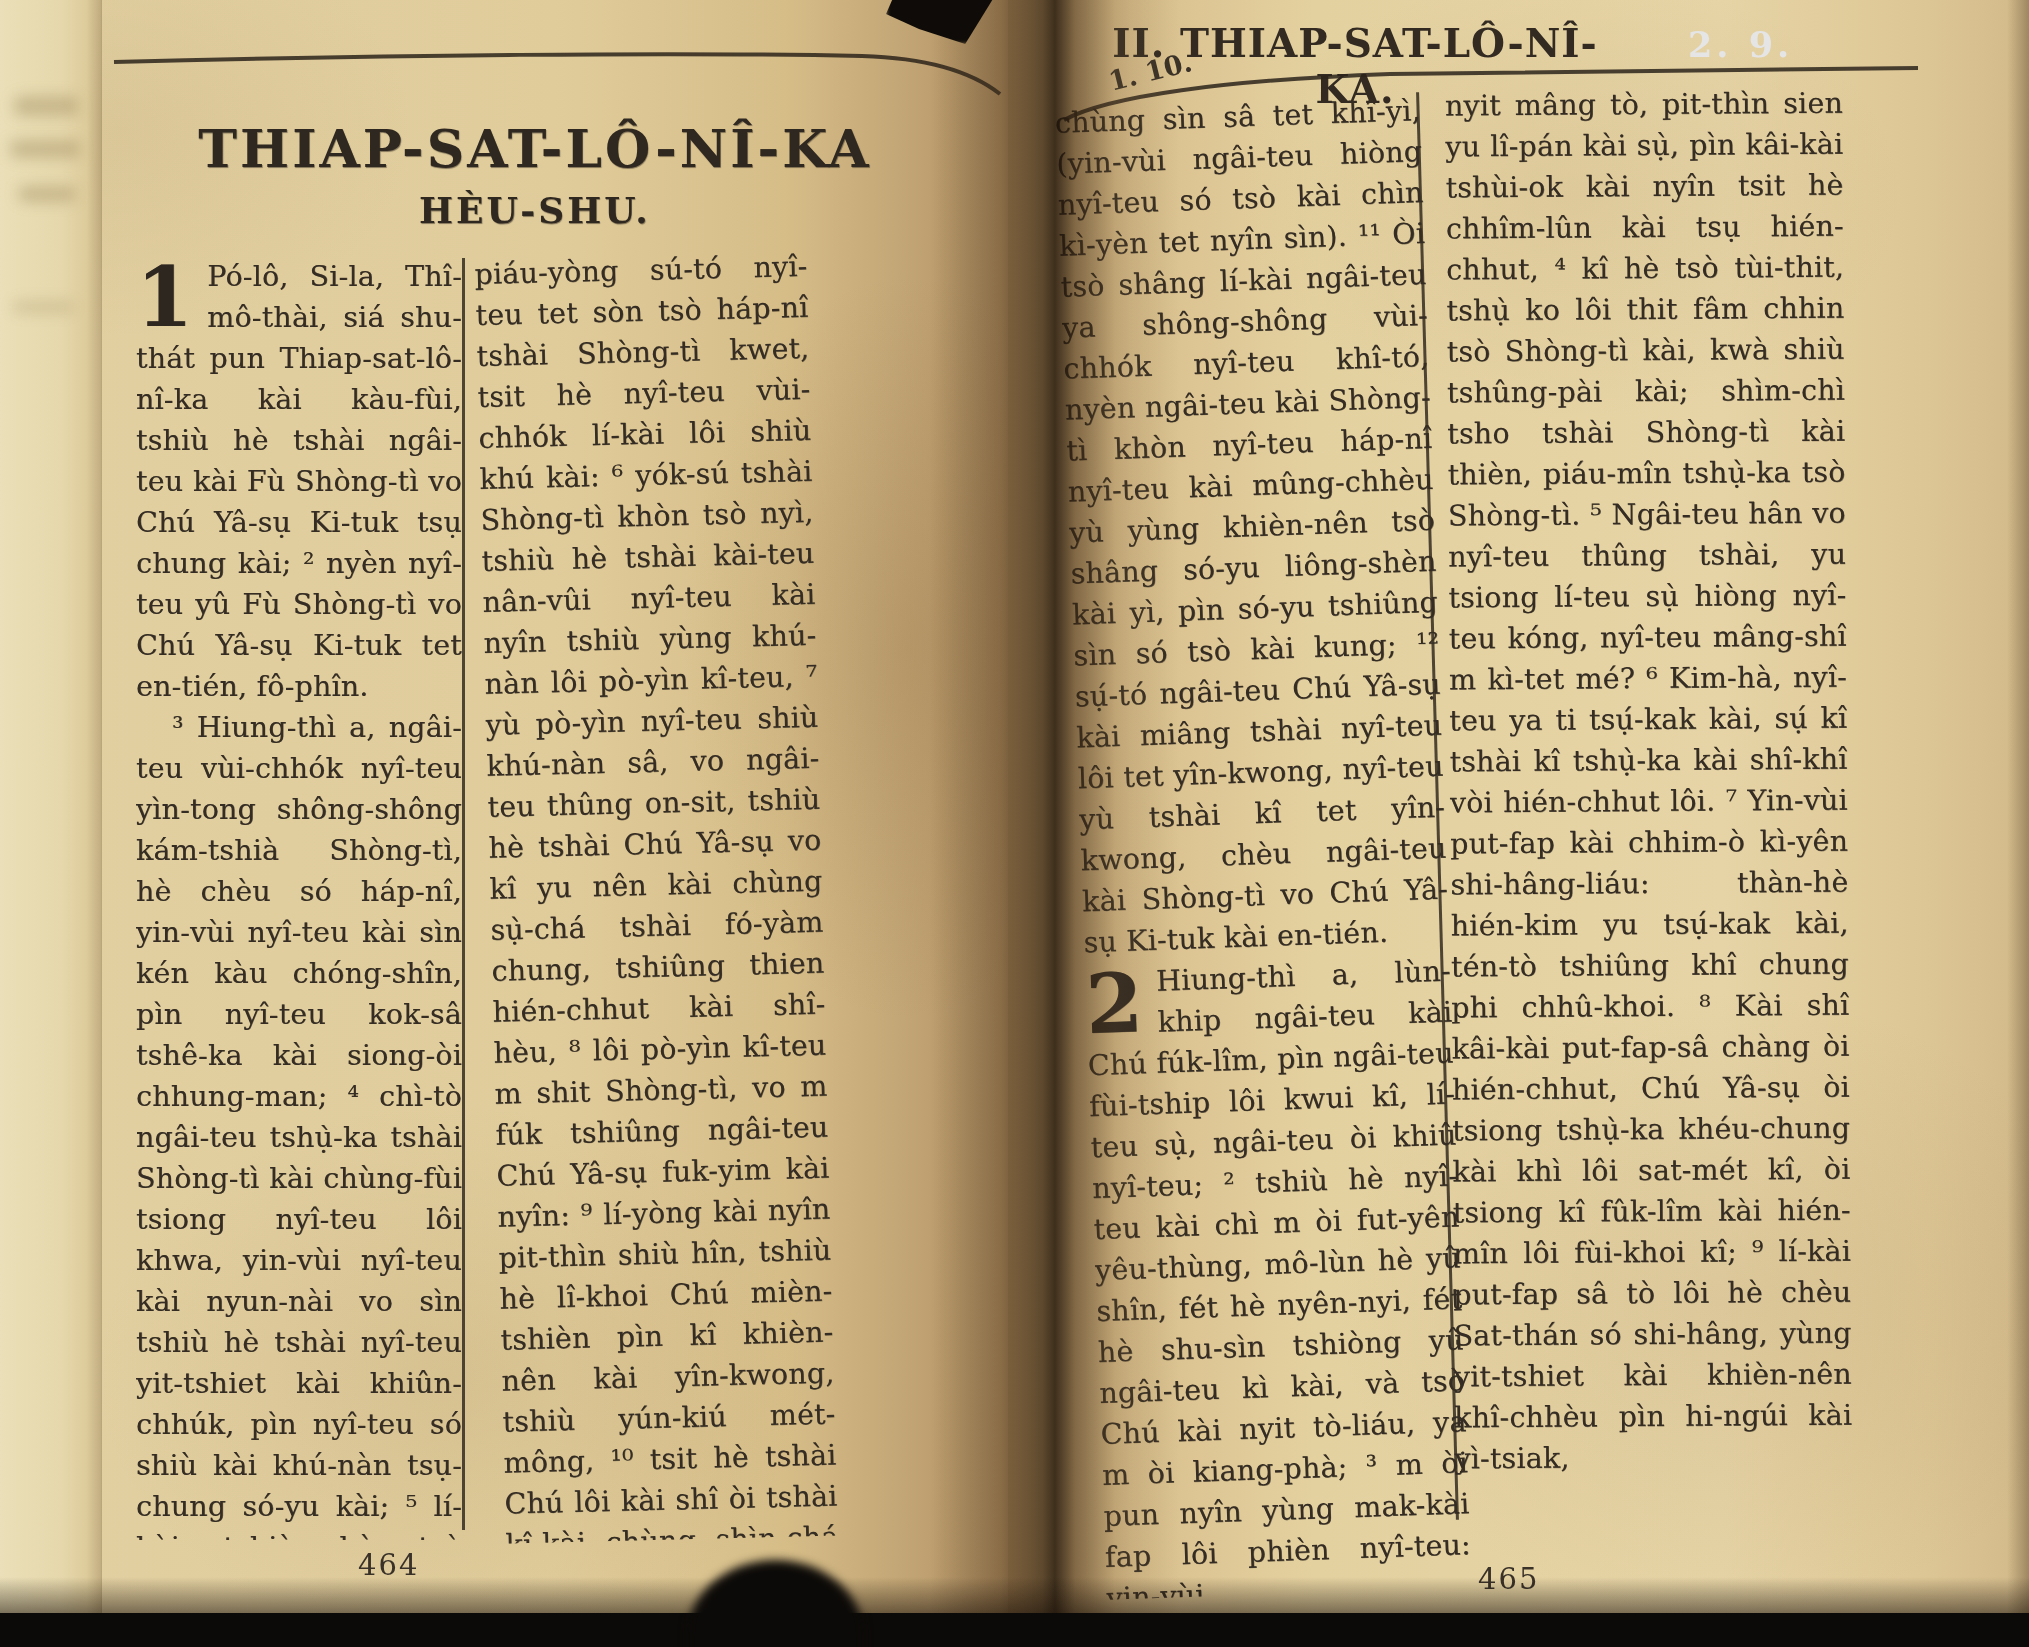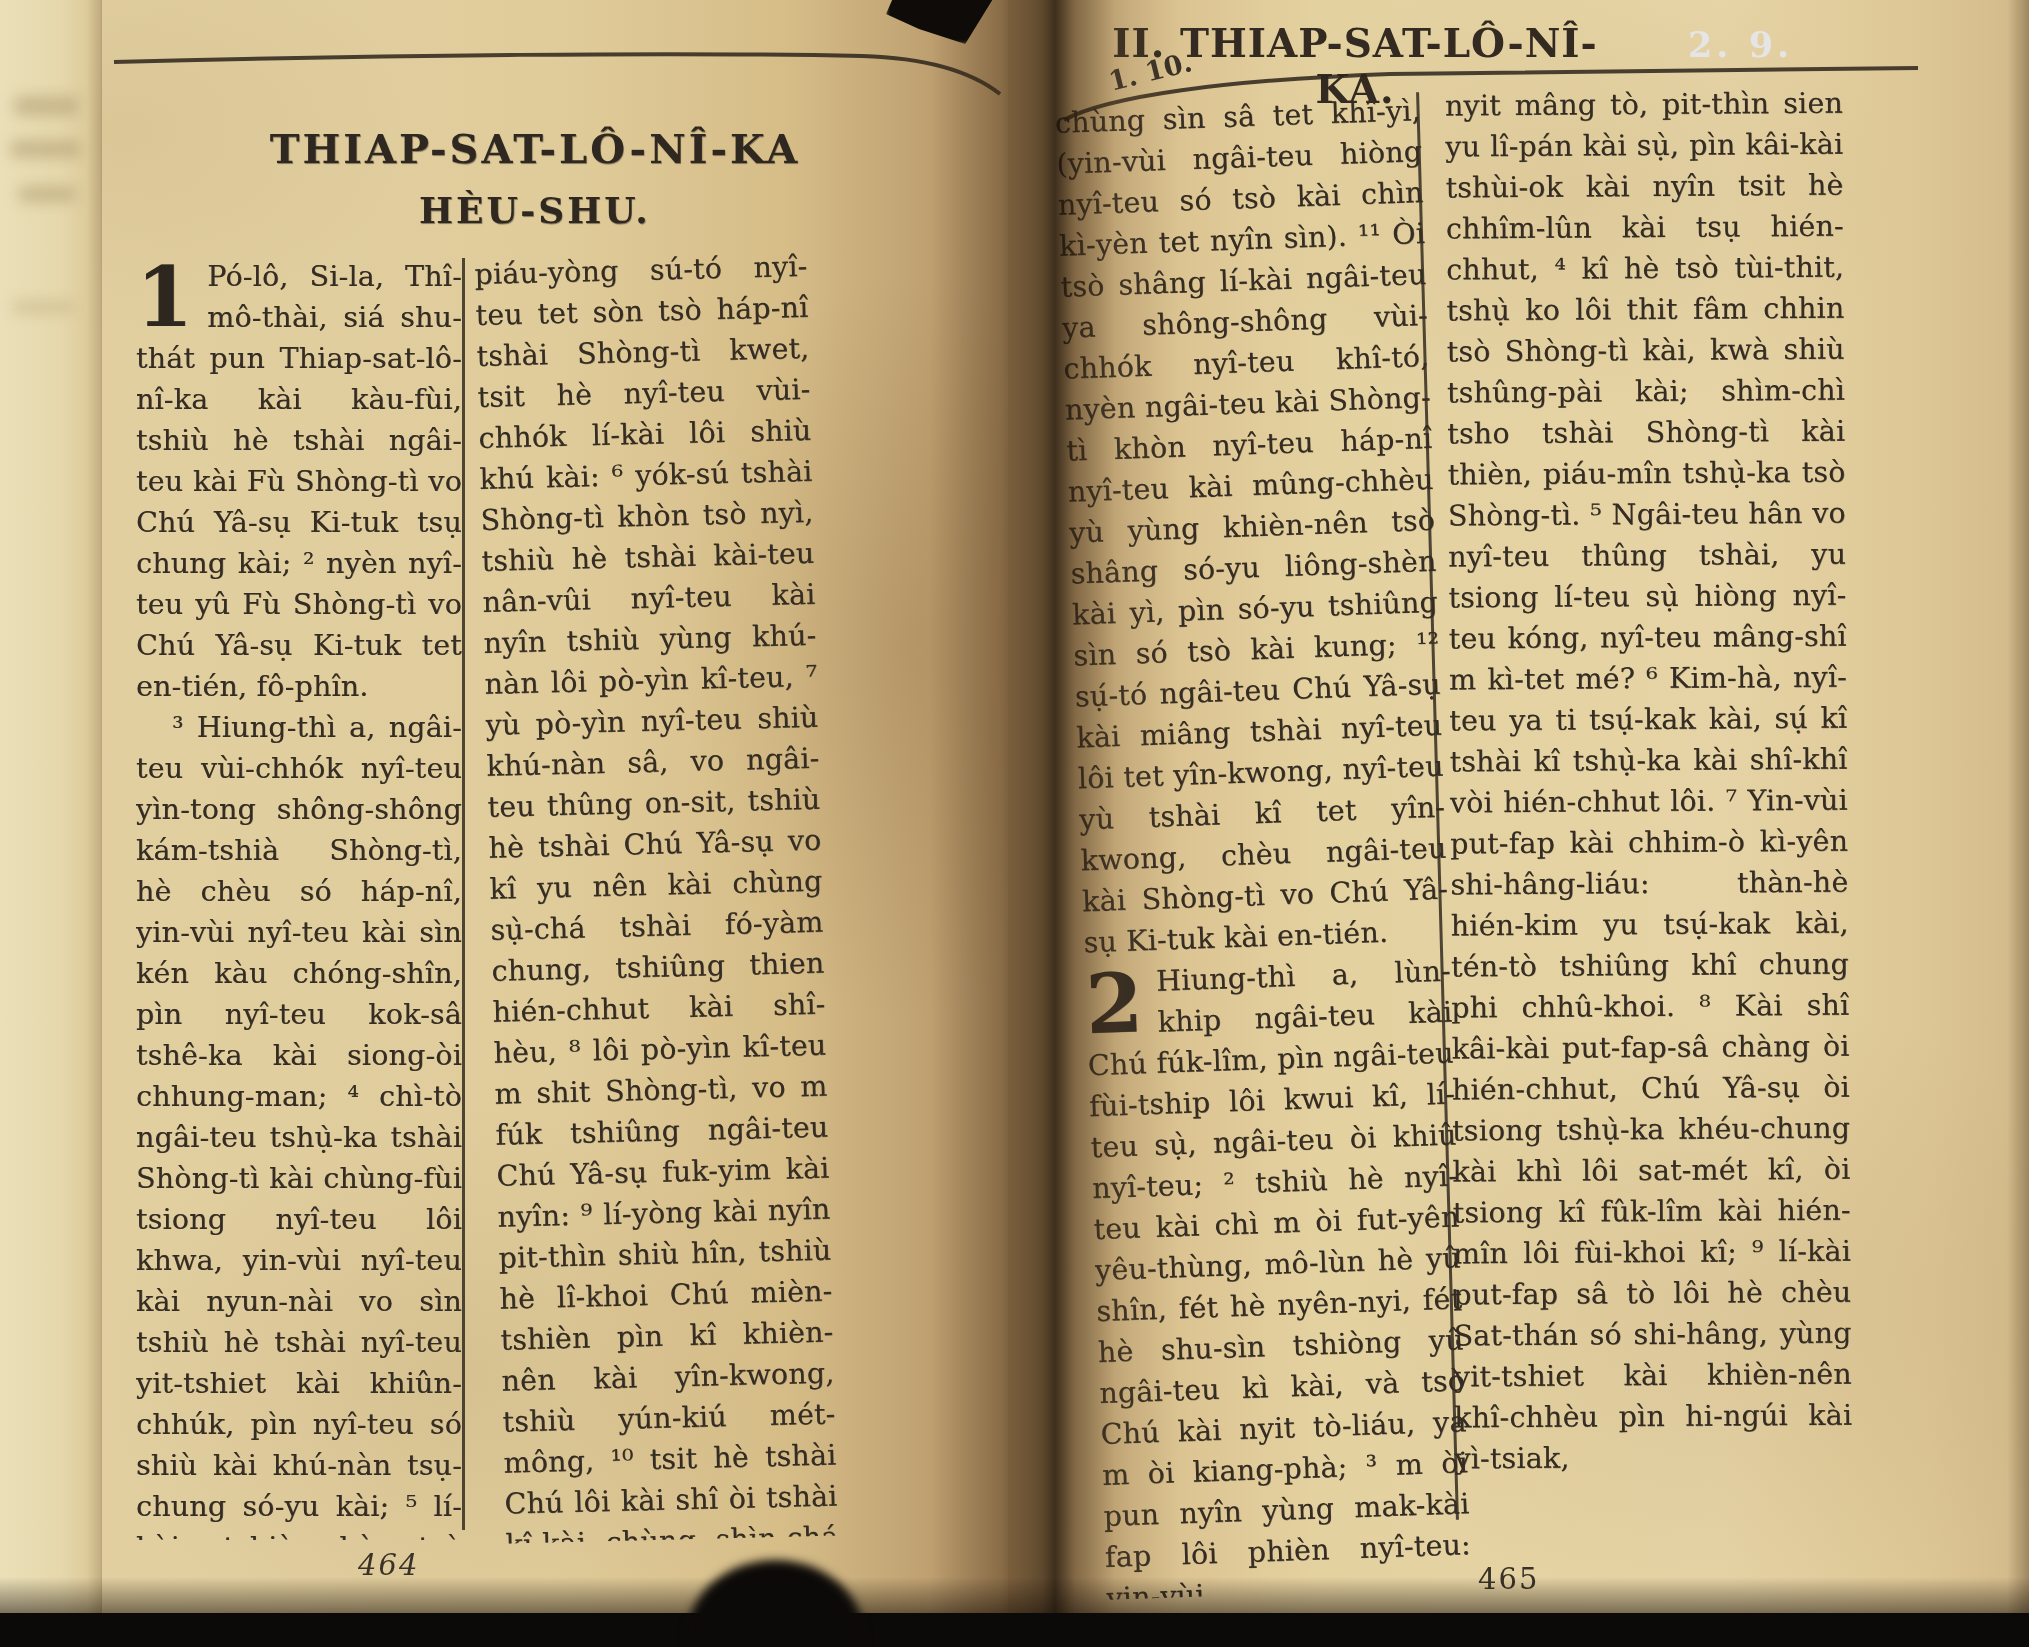--- a/index.html
+++ b/index.html
@@ -51,32 +51,32 @@
   
   .col{position:absolute;text-align:justify;overflow:hidden;z-index:15;
     font-size:28.5px;line-height:41px;letter-spacing:.2px;color:#352d23;
     text-shadow:.4px .4px .6px rgba(53,45,35,.55);}
   .para{margin:0;}
   .para.indent{text-indent:36px;}
   .dropcap{float:left;font-size:82px;line-height:70px;font-weight:bold;margin:6px 14px 0 0;color:#2e2720;}
 
   #left-title{position:absolute;left:120px;top:118px;width:830px;text-align:center;z-index:15;
     font-weight:bold;color:#2f2820;text-shadow:.6px .6px .8px rgba(47,40,32,.5);}
-  #left-title .t1{font-size:40px;letter-spacing:3px;line-height:62px;}
+  #left-title .t1{font-size:52px;letter-spacing:3px;line-height:62px;}
   #left-title .t2{font-size:36px;letter-spacing:3px;line-height:60px;}
 
   #right-header-title{position:absolute;left:1075px;top:20px;width:560px;text-align:center;z-index:15;
     font-weight:bold;font-size:39px;letter-spacing:1px;color:#332b22;}
   #right-header-ref{position:absolute;left:1688px;top:24px;width:120px;z-index:15;
     font-weight:bold;font-size:35px;letter-spacing:4px;color:#e5e5e5;}
   #right-header-leftref{position:absolute;left:1108px;top:56px;z-index:15;
     font-size:27px;font-weight:bold;color:#3a3228;transform:rotate(-14deg);}
 
   .page-number{position:absolute;z-index:15;font-size:29px;letter-spacing:2px;color:#3a3228;}
-  #left-page-number{left:358px;top:1548px;font-style:italic;}
+  #left-page-number{left:358px;top:1548px;}
   #right-page-number{left:1478px;top:1562px;}
 
   
   #left-col-1{left:136px;top:256px;width:326px;height:1284px;}
   #left-col-2{left:474px;top:254px;width:333px;height:1290px;transform:rotate(-1.4deg);transform-origin:top left;}
   #left-col-rule{left:462px;top:258px;height:1272px;}
   #right-col-1{left:1054px;top:90px;width:366px;height:1498px;transform:rotate(-2deg);transform-origin:top right;}
   #right-col-2{left:1450px;top:84px;width:398px;height:1478px;transform:rotate(-.4deg);}
   #right-col-rule{left:1436px;top:92px;height:1428px;transform:rotate(-1.6deg);}
 </style>

